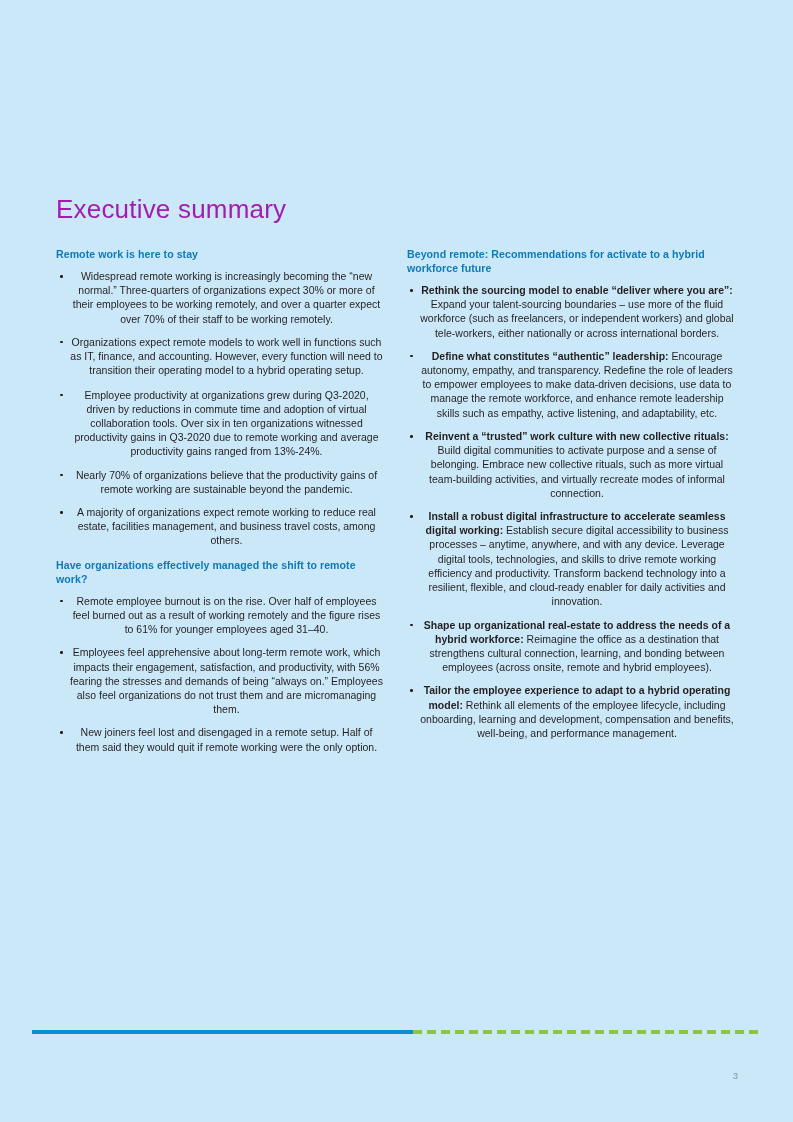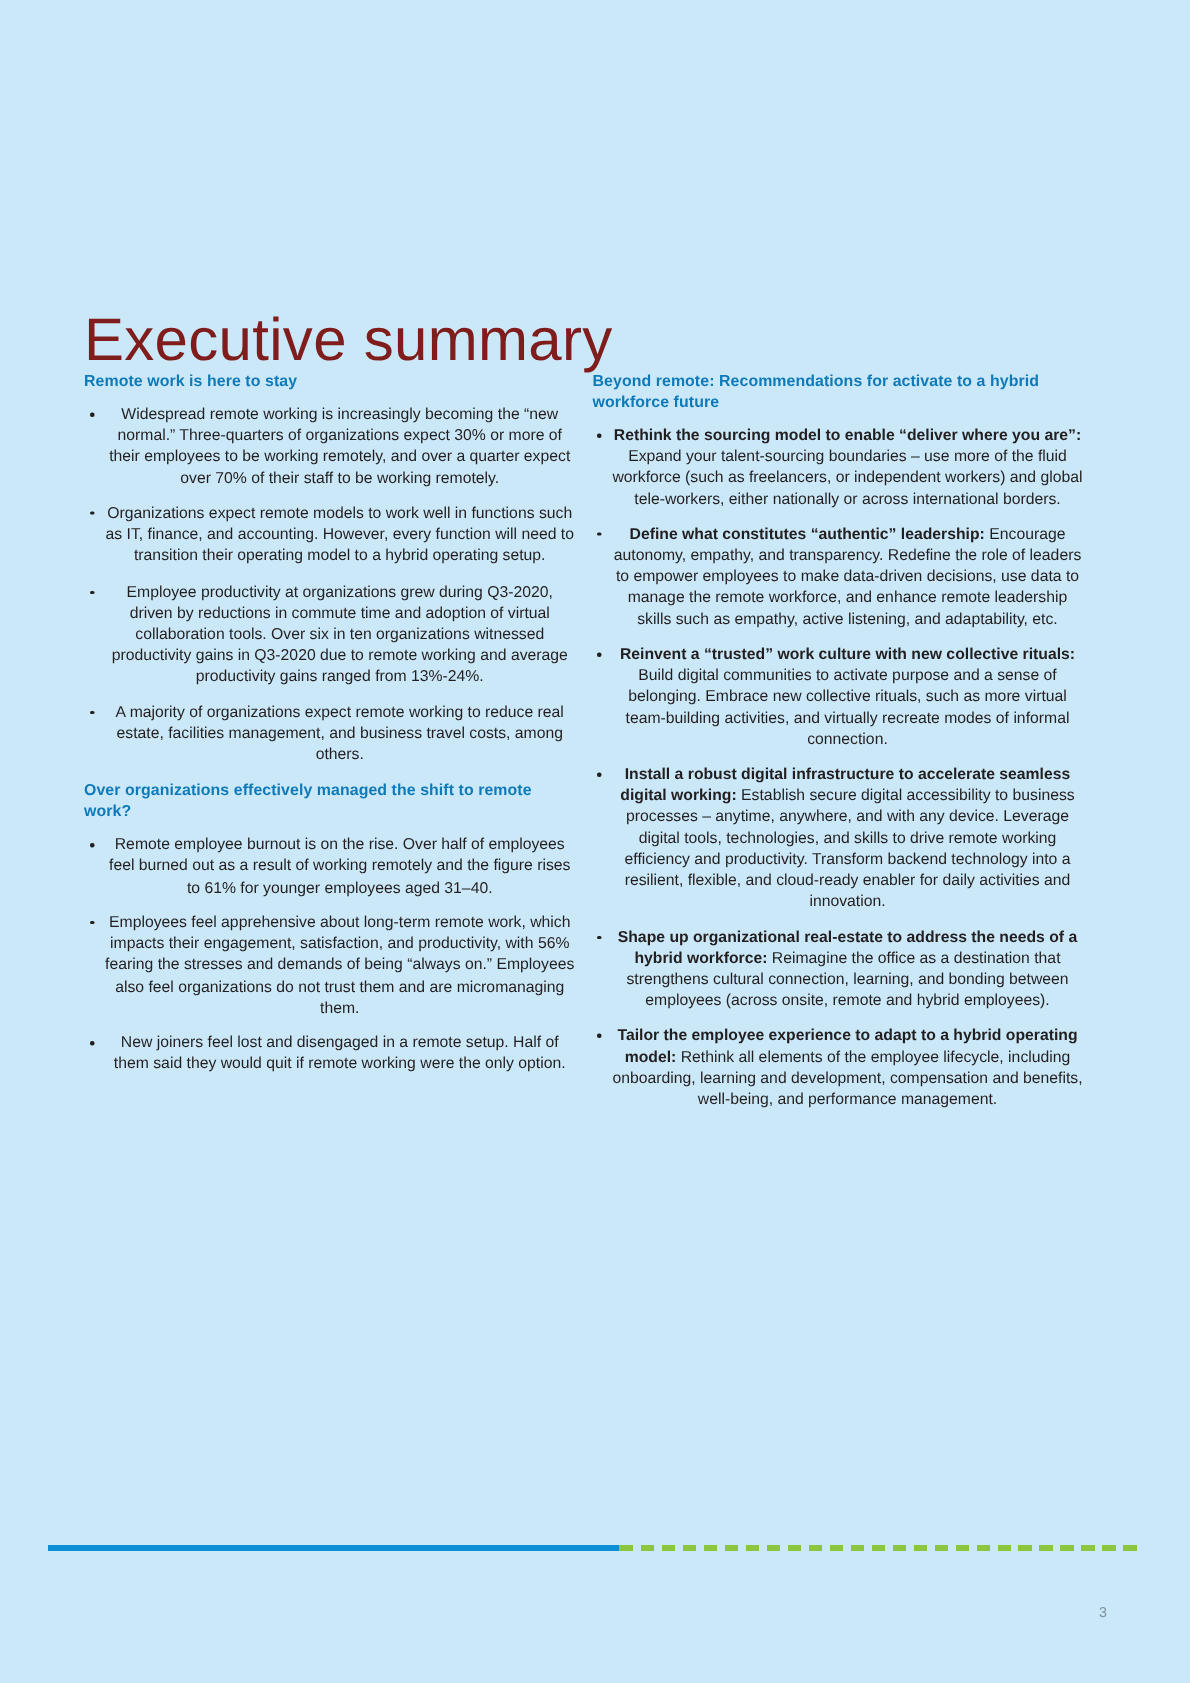--- a/index.html
+++ b/index.html
@@ -19,36 +19,36 @@
   .page {
     position: absolute;
     inset: 0;
   }
 
   
   .page-title {
     position: absolute;
     left: 56px;
     top: 178px;
-    font-size: 40px;
+    font-size: 26px;
     font-weight: 400;
     letter-spacing: 0.2px;
-    color: #7f1d1d;
+    color: #a21caf;
     line-height: 1.1;
     white-space: nowrap;
   }
 
   
   .columns {
     position: absolute;
     left: 56px;
     top: 248px;
     width: 682px;
     display: flex;
-    gap: 12px;
+    gap: 24px;
     align-items: flex-start;
   }
   .col {
     width: 327px;
   }
 
   
   .section-heading {
     color: #0f7ab8;
     font-size: 10.6px;
@@ -158,26 +158,27 @@
         <h2 class="section-heading">Remote work is here to stay</h2>
         <ul class="bullets">
           <li>Widespread remote working is increasingly becoming the “new normal.” Three-quarters of organizations expect 30% or more of their employees to be working remotely, and over a quarter expect over 70% of their staff to be working remotely.</li>
           <li>Organizations expect remote models to work well in functions such as IT, finance, and accounting. However, every function will need to transition their operating model to a hybrid operating setup.</li>
         </ul>
       </div>
 
       <div>
         <ul class="bullets">
           <li>Employee productivity at organizations grew during Q3-2020, driven by reductions in commute time and adoption of virtual collaboration tools. Over six in ten organizations witnessed productivity gains in Q3-2020 due to remote working and average productivity gains ranged from 13%-24%.</li>
+          <li>Nearly 70% of organizations believe that the productivity gains of remote working are sustainable beyond the pandemic.</li>
           <li>A majority of organizations expect remote working to reduce real estate, facilities management, and business travel costs, among others.</li>
         </ul>
       </div>
 
       <div>
-        <h2 class="section-heading spaced">Over organizations effectively managed the shift to remote work?</h2>
+        <h2 class="section-heading spaced">Have organizations effectively managed the shift to remote work?</h2>
         <ul class="bullets">
           <li>Remote employee burnout is on the rise. Over half of employees feel burned out as a result of working remotely and the figure rises to 61% for younger employees aged 31–40.</li>
           <li>Employees feel apprehensive about long-term remote work, which impacts their engagement, satisfaction, and productivity, with 56% fearing the stresses and demands of being “always on.” Employees also feel organizations do not trust them and are micromanaging them.</li>
           <li>New joiners feel lost and disengaged in a remote setup. Half of them said they would quit if remote working were the only option.</li>
         </ul>
       </div>
 
     </div>
 
     <div class="col col-right">

